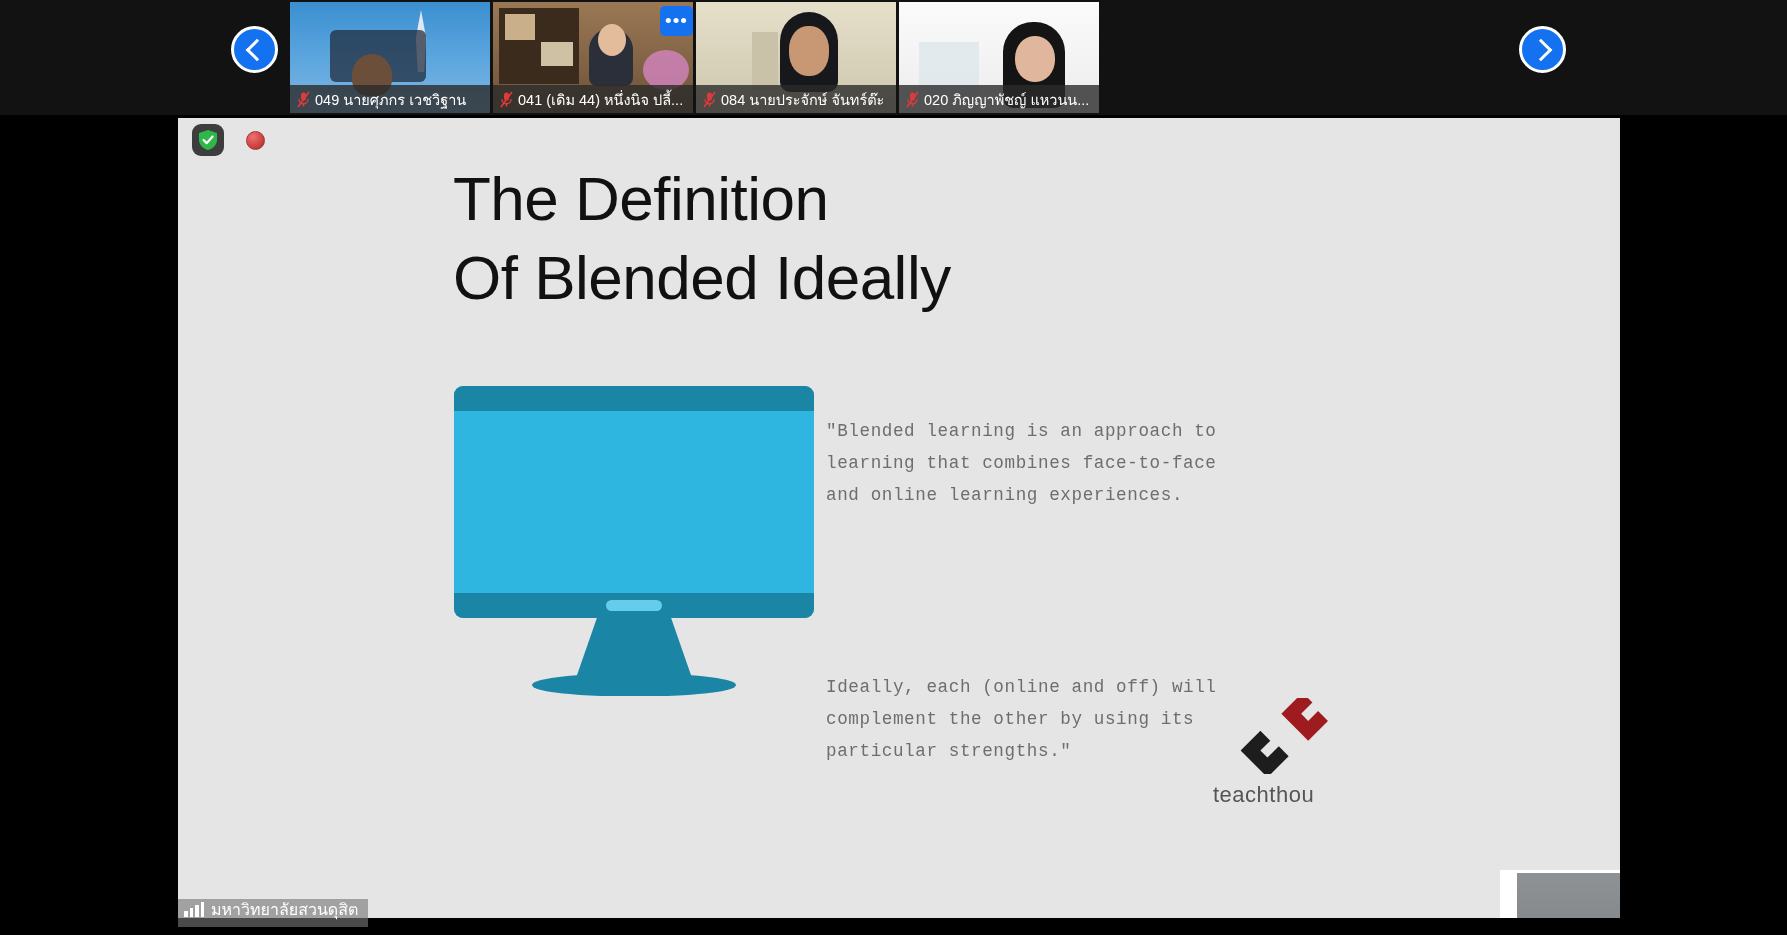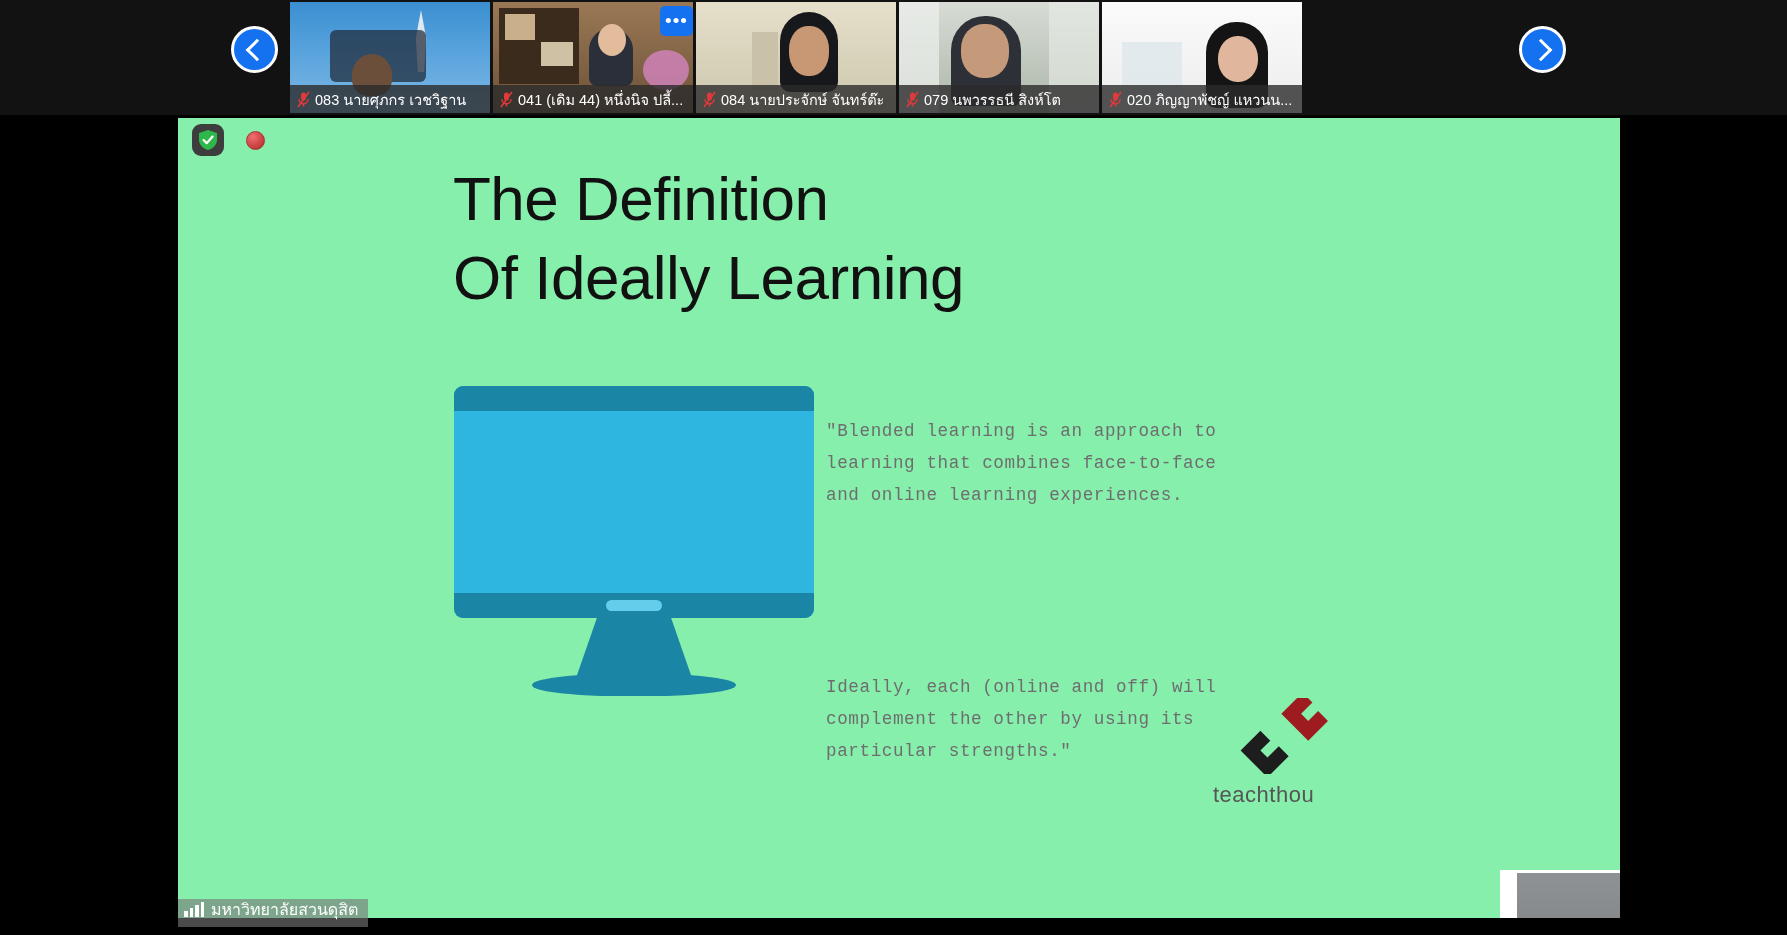--- a/index.html
+++ b/index.html
@@ -63,21 +63,21 @@
     width: 32px; height: 32px; border-radius: 9px; background: #3d3d3d;
     display: flex; align-items: center; justify-content: center;
   }
   .rec-dot {
     width: 19px; height: 19px; border-radius: 50%;
     background: radial-gradient(circle at 35% 30%, #f07070, #c43b3b 70%, #8d2020);
     border: 1px solid #a33;
   }
 
   
-  .slide { position: absolute; inset: 0; background: #86efac; }
+  .slide { position: absolute; inset: 0; background: #e5e5e5; }
   .slide-title {
     position: absolute; left: 275px; top: 42px;
     font-size: 62px; line-height: 1.27; color: #111; font-weight: 400;
     letter-spacing: -0.5px;
   }
 
   
   .monitor { position: absolute; left: 276px; top: 268px; width: 360px; height: 320px; }
   .mon-screen {
     position: absolute; left: 0; top: 0; width: 360px; height: 232px;
@@ -159,21 +159,21 @@
         </div>
         <div class="name">
           <span class="mic-off">
             <svg width="13" height="17" viewBox="0 0 13 17">
                 <rect x="4" y="1.5" width="5" height="8" rx="2.5" fill="#e03a3a"></rect>
                 <path d="M2 8.2a4.5 4.5 0 0 0 9 0" stroke="#e03a3a" stroke-width="1.5" fill="none"></path>
                 <line x1="6.5" y1="12.5" x2="6.5" y2="15.5" stroke="#e03a3a" stroke-width="1.5"></line>
                 <line x1="1" y1="16" x2="12" y2="1" stroke="#e03a3a" stroke-width="1.6"></line>
               </svg>
           </span>
-          <span>083 นายศุภกร เวชวิฐาน</span>
+          <span>049 นายศุภกร เวชวิฐาน</span>
         </div>
       </div>
 
       <div class="thumb">
         <div class="bg" style="background:linear-gradient(180deg,#9a7855 0%,#6d5238 100%);">
           <div style="position:absolute;left:6px;top:6px;width:80px;height:76px;background:#3a2b1d;"></div>
           <div style="position:absolute;left:12px;top:12px;width:30px;height:26px;background:#c9b08a;"></div>
           <div style="position:absolute;left:48px;top:40px;width:32px;height:24px;background:#cfc1a4;"></div>
           <div style="position:absolute;left:96px;top:26px;width:44px;height:58px;background:#2a2f3a;border-radius:22px 22px 8px 8px;"></div>
           <div style="position:absolute;left:105px;top:22px;width:28px;height:32px;background:#e3bc9c;border-radius:50%;"></div>
@@ -205,39 +205,20 @@
                 <rect x="4" y="1.5" width="5" height="8" rx="2.5" fill="#e03a3a"></rect>
                 <path d="M2 8.2a4.5 4.5 0 0 0 9 0" stroke="#e03a3a" stroke-width="1.5" fill="none"></path>
                 <line x1="6.5" y1="12.5" x2="6.5" y2="15.5" stroke="#e03a3a" stroke-width="1.5"></line>
                 <line x1="1" y1="16" x2="12" y2="1" stroke="#e03a3a" stroke-width="1.6"></line>
               </svg>
           </span>
           <span>084 นายประจักษ์  จันทร์ต๊ะ</span>
         </div>
       </div>
 
-      <div class="thumb">
-        <div class="bg" style="background:linear-gradient(180deg,#d7dcd5 0%,#adb7aa 100%);">
-          <div style="position:absolute;left:0;top:0;width:40px;height:111px;background:#eef1ee;opacity:.7;"></div>
-          <div style="position:absolute;left:150px;top:0;width:50px;height:111px;background:#e9ece8;opacity:.6;"></div>
-          <div style="position:absolute;left:52px;top:14px;width:70px;height:90px;background:#2e3038;border-radius:34px 34px 8px 8px;"></div>
-          <div style="position:absolute;left:62px;top:22px;width:48px;height:54px;background:#c49a7a;border-radius:46%;"></div>
-        </div>
-        <div class="name">
-          <span class="mic-off">
-            <svg width="13" height="17" viewBox="0 0 13 17">
-                <rect x="4" y="1.5" width="5" height="8" rx="2.5" fill="#e03a3a"></rect>
-                <path d="M2 8.2a4.5 4.5 0 0 0 9 0" stroke="#e03a3a" stroke-width="1.5" fill="none"></path>
-                <line x1="6.5" y1="12.5" x2="6.5" y2="15.5" stroke="#e03a3a" stroke-width="1.5"></line>
-                <line x1="1" y1="16" x2="12" y2="1" stroke="#e03a3a" stroke-width="1.6"></line>
-              </svg>
-          </span>
-          <span>079 นพวรรธนี สิงห์โต</span>
-        </div>
-      </div>
 
       <div class="thumb">
         <div class="bg" style="background:linear-gradient(180deg,#fbfbfb 0%,#ececec 100%);">
           <div style="position:absolute;left:20px;top:40px;width:60px;height:60px;background:#dfe7ec;opacity:.8;"></div>
           <div style="position:absolute;left:104px;top:20px;width:62px;height:86px;background:#141414;border-radius:30px 30px 10px 10px;"></div>
           <div style="position:absolute;left:116px;top:34px;width:40px;height:46px;background:#e0b79c;border-radius:48%;"></div>
         </div>
         <div class="name">
           <span class="mic-off">
             <svg width="13" height="17" viewBox="0 0 13 17">
@@ -261,21 +242,21 @@
       <span class="chev chev-r"></span>
     </div>
   </div>
 
   <div class="stage">
 
     <div class="slide">
 
       <div class="slide-title">
         <div>The Definition</div>
-        <div>Of Ideally Learning</div>
+        <div>Of Blended Ideally</div>
       </div>
 
       <div class="monitor">
         <div class="mon-base"></div>
         <div class="mon-neck"></div>
         <div class="mon-screen">
           <div class="mon-top"></div>
           <div class="mon-bottom"></div>
           <div class="mon-btn"></div>
         </div>

